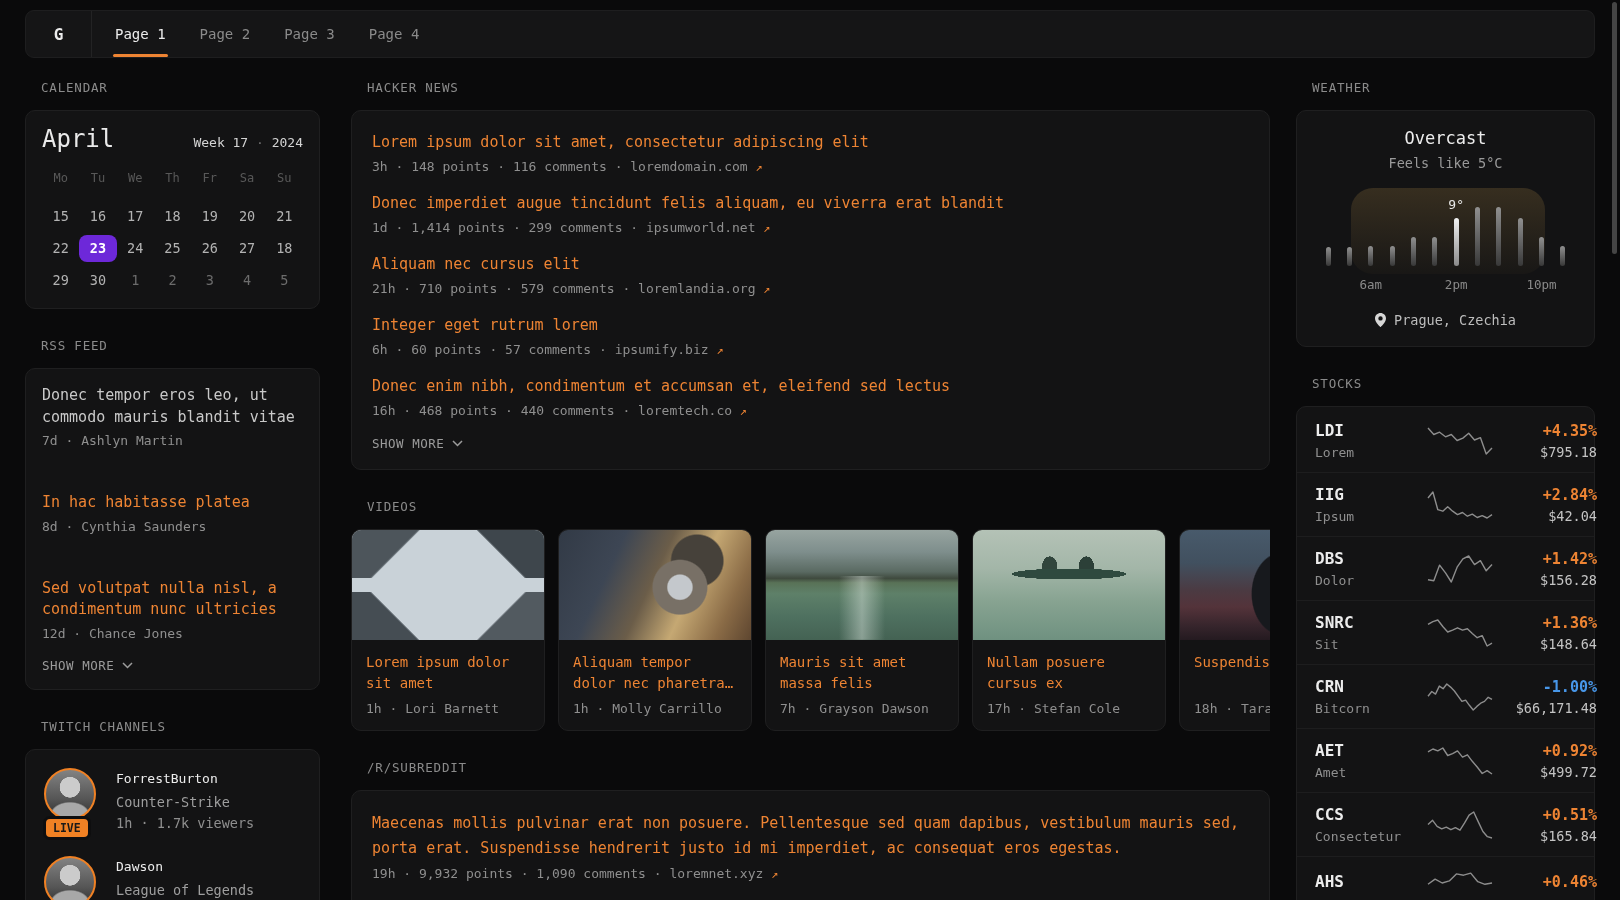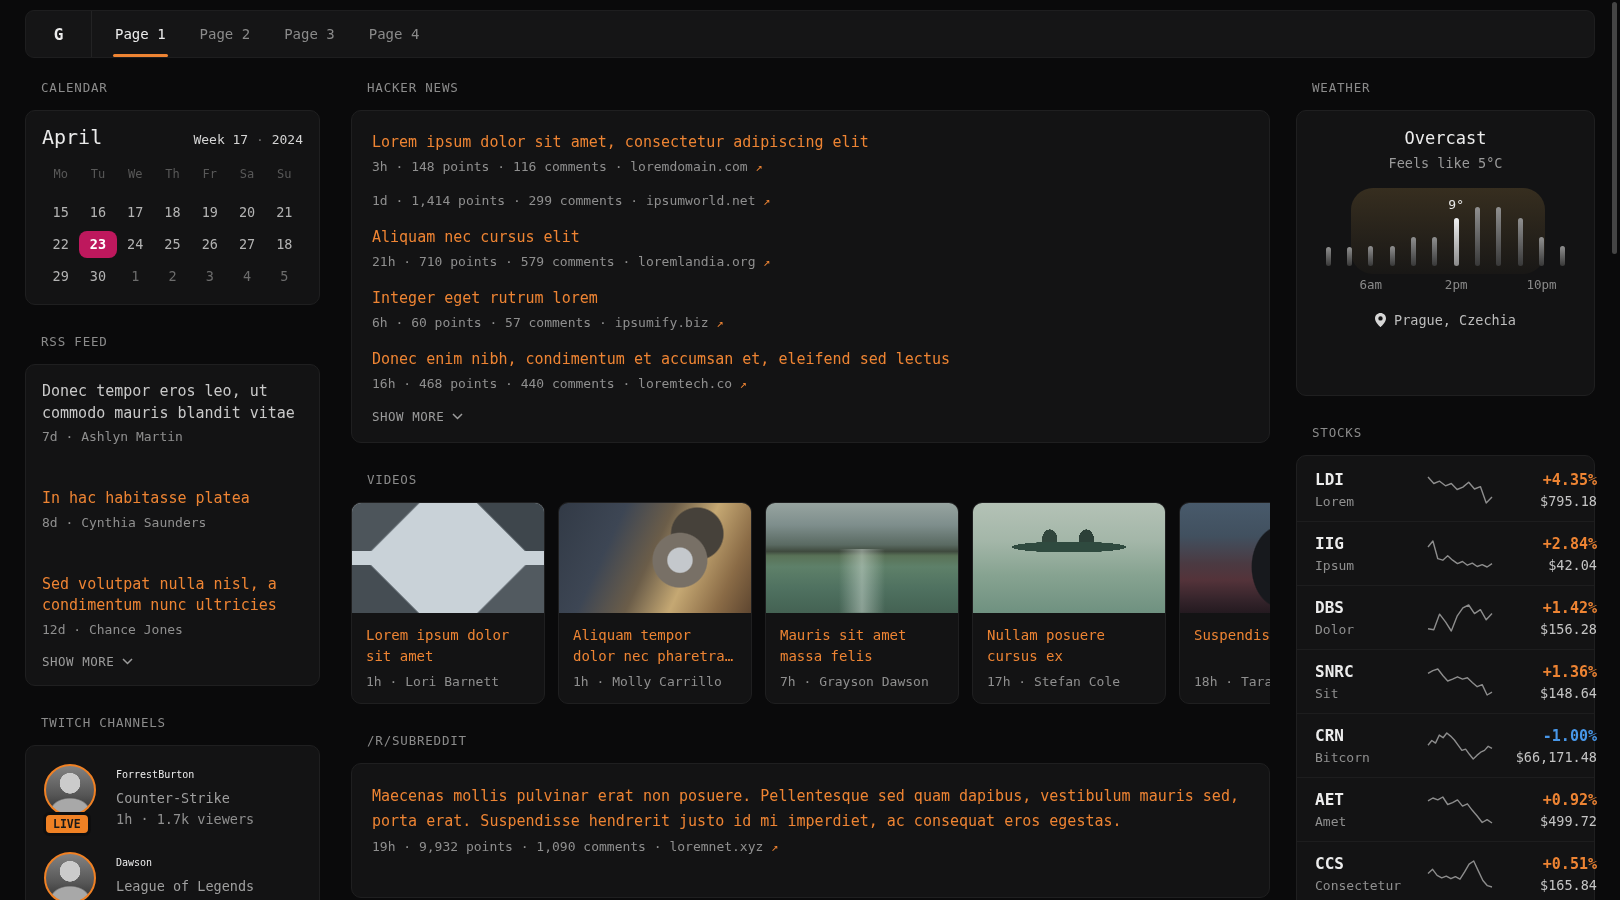--- a/index.html
+++ b/index.html
@@ -36,27 +36,27 @@
   
   .col-left{position:absolute;left:25px;top:79px;width:295px;}
   .col-mid{position:absolute;left:351px;top:79px;width:919px;}
   .col-right{position:absolute;left:1296px;top:79px;width:299px;}
   .sec-label{font-size:12.5px;letter-spacing:.8px;color:var(--label);margin:0 0 14px 16px;line-height:17px;}
   .sec-label.follow{margin-top:28px;}
 
   
   .cal-card{padding:14px 16px 14px;}
   .cal-head-row{display:flex;justify-content:space-between;align-items:baseline;}
-  .cal-month{font-size:20px;color:#eaeaea;text-align:right;}
+  .cal-month{font-size:24px;color:#eaeaea;text-align:right;}
   .cal-week{font-size:13px;color:#d4d4d4;}
   .cal-week .dot{color:#6e6e6e;}
   .cal-grid{display:grid;grid-template-columns:repeat(7,1fr);row-gap:5px;margin-top:14px;text-align:center;}
   .cal-dow{font-size:12px;color:#585858;line-height:22px;}
   .cal-cell{font-size:13.5px;color:#b3b3b3;height:27px;line-height:27px;border-radius:8px;cursor:pointer;}
-  .cal-cell.selected{background:#be185d;color:#ffffff;font-weight:bold;}
+  .cal-cell.selected{background:#6d28d9;color:#ffffff;font-weight:bold;}
   .cal-cell.muted{color:#6c6c6c;}
 
   
   .rss-card{padding:16px 16px 16px;}
   .rss-item{margin-bottom:17px;}
   .rss-title{font-size:15px;line-height:21.5px;color:#c9c9c9;cursor:pointer;}
   .rss-item .rss-title.hl{color:var(--accent);margin-top:44px;}
   .rss-meta{margin-top:5px;font-size:13px;color:var(--meta);}
 
   .show-more{display:flex;align-items:center;gap:8px;font-size:12.5px;letter-spacing:.5px;color:#9c9c9c;cursor:pointer;margin-top:14px;}
@@ -67,21 +67,21 @@
   .tw-avatar-wrap{position:relative;width:54px;flex:0 0 54px;}
   .tw-avatar{width:52px;height:52px;border-radius:50%;border:2px solid #4f4f4f;
     background:
       radial-gradient(circle at 50% 36%, #cbcbcb 0 26%, rgba(0,0,0,0) 27%),
       radial-gradient(ellipse 42% 28% at 50% 94%, #a8a8a8 90%, rgba(0,0,0,0)),
       linear-gradient(180deg,#828282 0%,#565656 60%,#2e2e2e 100%);}
   .tw-avatar.live{border-color:var(--badge);}
   .live-badge{display:none;position:absolute;bottom:-8px;left:-1px;background:var(--badge);
     color:#191919;font-size:11.5px;font-weight:bold;padding:2px 7px;border-radius:7px;border:3px solid #0e0e0f;}
   .live-badge.show{display:inline-block;}
-  .tw-name{font-size:10px;color:#ececec;line-height:21px;}
+  .tw-name{font-size:13px;color:#ececec;line-height:21px;}
   .tw-game{margin-top:4px;font-size:13.5px;color:#9f9f9f;line-height:18px;}
   .tw-meta{margin-top:3px;font-size:13.5px;color:var(--meta);line-height:18px;}
 
   
   .hn-card{padding:20px 20px 18px;}
   .hn-item{margin-bottom:16px;}
   .hn-title{font-size:15px;line-height:22px;color:var(--accent);cursor:pointer;}
   .hn-meta{margin-top:5px;font-size:13px;color:var(--meta);line-height:18px;}
   .ext-link{cursor:pointer;}
   .ext-arrow{color:var(--accent);font-size:12px;}
@@ -124,21 +124,21 @@
   .video-body{padding:12px 14px 14px;}
   .video-title{font-size:14px;line-height:21px;height:42px;overflow:hidden;color:var(--accent);}
   .video-meta{margin-top:7px;font-size:13px;color:var(--meta);}
 
   
   .sub-card{padding:20px 20px 24px;min-height:135px;}
   .sub-title{font-size:15px;line-height:25px;color:var(--accent);cursor:pointer;}
   .sub-meta{margin-top:5px;font-size:13px;color:var(--meta);}
 
   
-  .wx-card{padding:16px 0 16px;height:286px;}
+  .wx-card{padding:16px 0 16px;height:237px;}
   .wx-cond{text-align:center;font-size:17px;color:#ededed;line-height:22px;}
   .wx-feels{text-align:center;margin-top:5px;font-size:13.5px;color:#9a9a9a;line-height:18px;}
   .wx-chart{position:relative;margin:34px 24px 0;height:60px;}
   .wx-daylight{position:absolute;left:30px;width:194px;top:-18px;bottom:-8px;border-radius:22px;z-index:0;
     background:linear-gradient(180deg,rgba(197,154,77,.20),rgba(197,154,77,.03));}
   .wx-bars{position:relative;display:flex;justify-content:space-between;align-items:flex-end;height:60px;z-index:1;}
   .wx-slot{position:relative;width:14px;height:100%;display:flex;justify-content:center;align-items:flex-end;}
   .wx-bar{width:5px;border-radius:3px;background:linear-gradient(180deg,#909090,#383838);}
   .wx-bar.active{background:linear-gradient(180deg,#f2f2f2,#8a8a8a);}
   .wx-temp{position:absolute;top:-8px;left:50%;transform:translateX(-50%);font-size:13px;color:#e8e8e8;white-space:nowrap;line-height:13px;}
@@ -341,20 +341,21 @@
           <div class="hn-meta">
             <span>3h · 148 points · 116 comments ·</span>
             <span class="ext-link">
               <span>loremdomain.com</span>
               <span class="ext-arrow">↗</span>
             </span>
           </div>
         </div>
 
         <div class="hn-item">
+          <div class="hn-title">Donec imperdiet augue tincidunt felis aliquam, eu viverra erat blandit</div>
           <div class="hn-meta">
             <span>1d · 1,414 points · 299 comments ·</span>
             <span class="ext-link">
               <span>ipsumworld.net</span>
               <span class="ext-arrow">↗</span>
             </span>
           </div>
         </div>
 
         <div class="hn-item">

